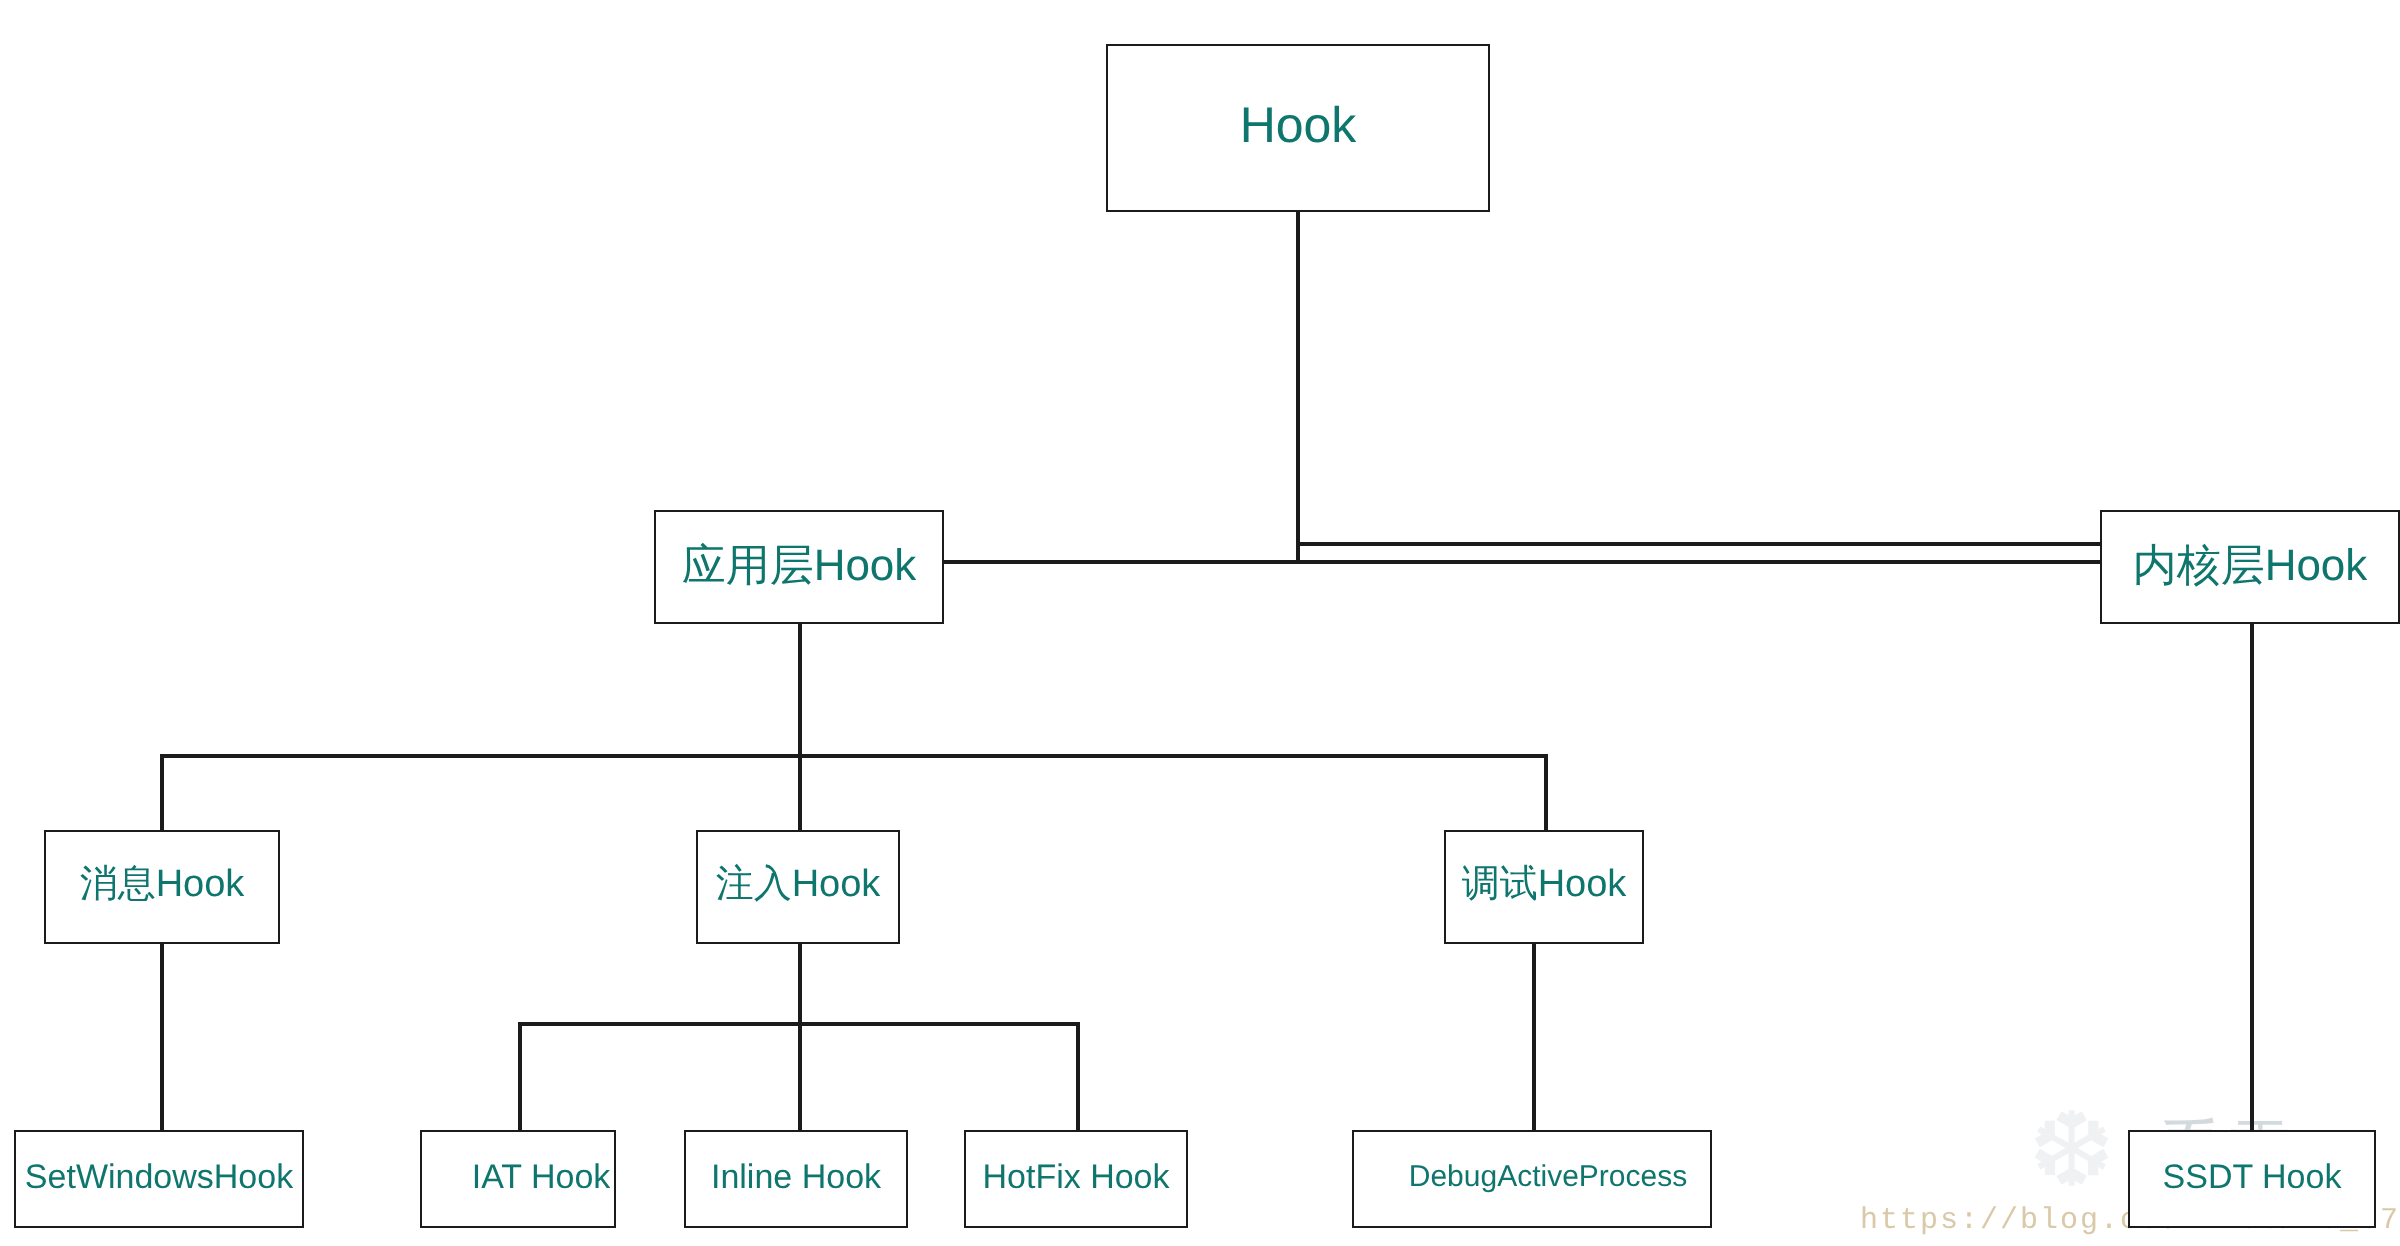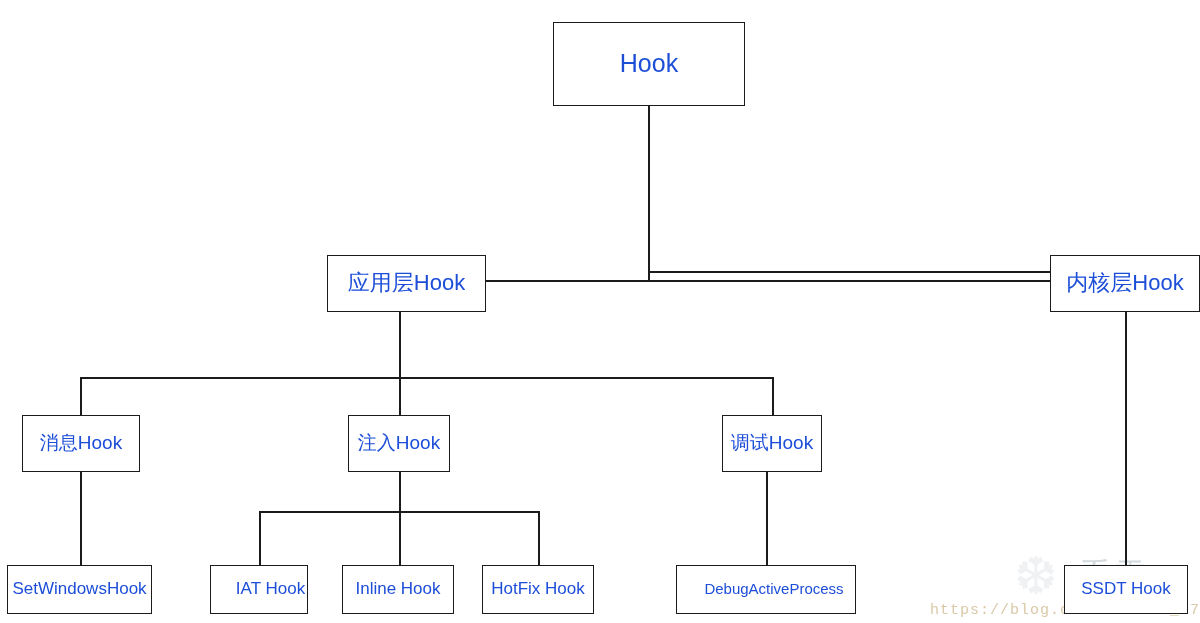--- a/index.html
+++ b/index.html
@@ -15,21 +15,21 @@
     width: 1200px;
     height: 623px;
     background: #ffffff;
     overflow: hidden;
   }
   .node {
     position: absolute;
     box-sizing: border-box;
     border: 1.6px solid #1b1b1b;
     background: #ffffff;
-    color: #1d4ed8;
+    color: #0f766e;
     display: flex;
     align-items: center;
     justify-content: center;
     text-align: center;
     line-height: 1.1;
     z-index: 3;
   }
   .node .lbl {
     display: block;
     padding: 0 6px;
@@ -108,21 +108,21 @@
   <div class="edge v" style="left:538px; top:511px; height:54px;"></div>
 
   <div class="edge v" style="left:766px; top:472px; height:93px;"></div>
 
   <div class="edge v" style="left:1125px; top:299px; height:266px;"></div>
 
   <div class="node n-root" style="left:553px; top:22px; width:192px; height:84px;">
     <span class="lbl">Hook</span>
   </div>
 
-  <div class="node n-l2" style="left:327px; top:255px; width:159px; height:57px;">
+  <div class="node n-l2" style="left:327px; top:255px; width:145px; height:57px;">
     <span class="lbl">应用层Hook</span>
   </div>
 
   <div class="node n-l2" style="left:1050px; top:242px; width:150px; height:57px;margin-top:13px;">
     <span class="lbl">内核层Hook</span>
   </div>
 
   <div class="node n-l3" style="left:348px; top:415px; width:102px; height:57px;">
     <span class="lbl">注入Hook</span>
   </div>

